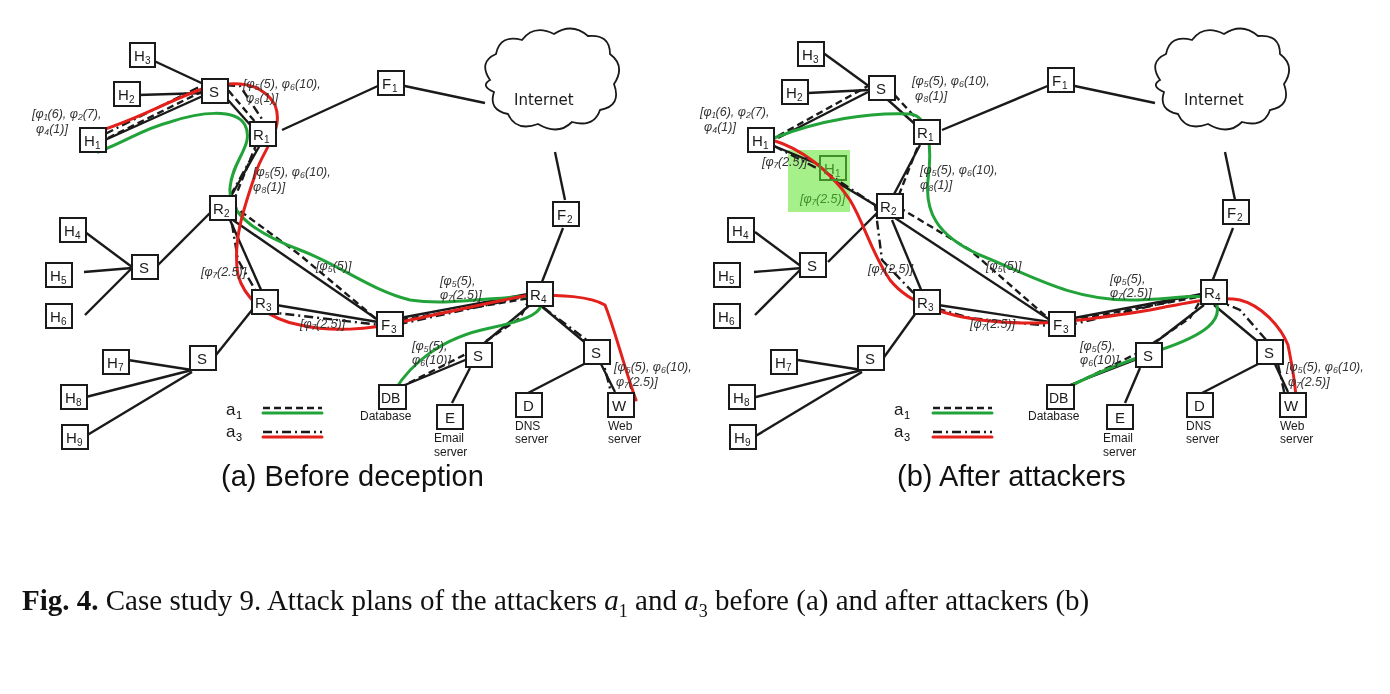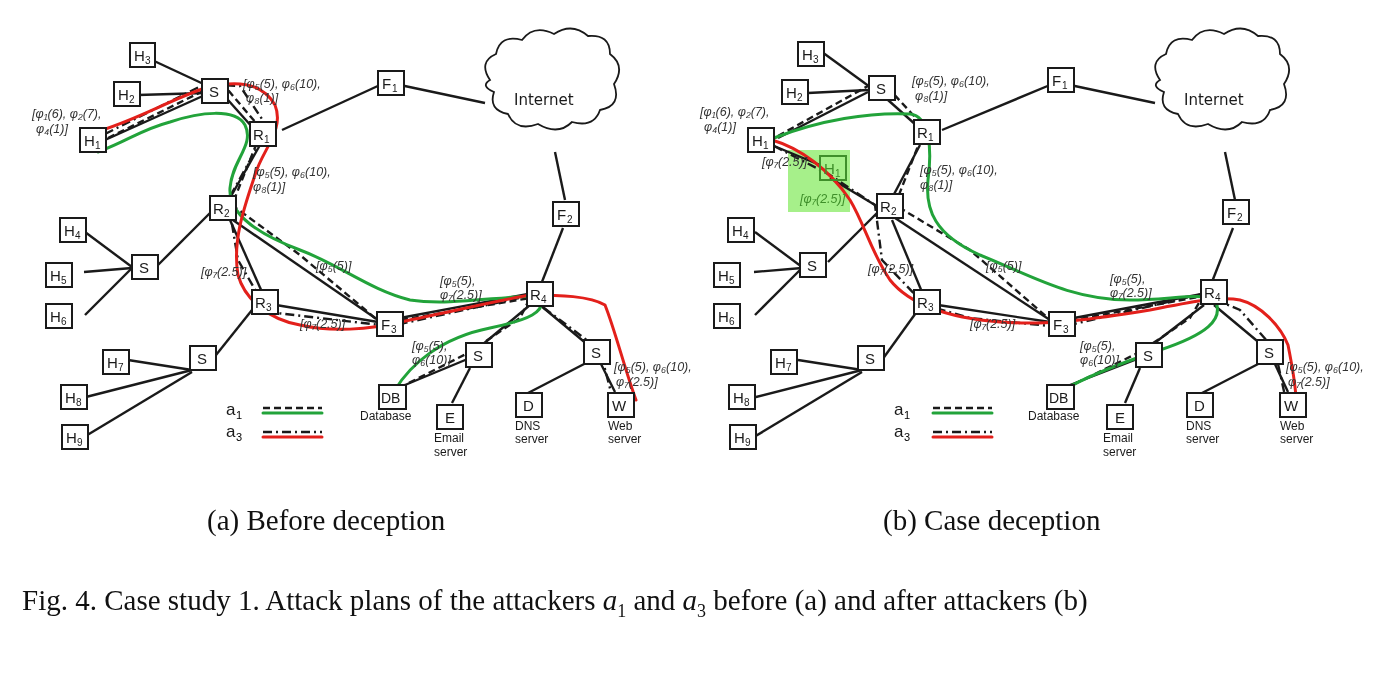--- a/index.html
+++ b/index.html
@@ -13,25 +13,25 @@
   .link{stroke:#1a1a1a;stroke-width:2.4;fill:none;}
   .plan-a1{stroke:#1a1a1a;stroke-width:2.4;fill:none;stroke-dasharray:7 4;}
   .plan-a3{stroke:#1a1a1a;stroke-width:2.4;fill:none;stroke-dasharray:9 4 2 4;}
   .green{stroke:#22a33a;stroke-width:3;fill:none;stroke-linecap:round;}
   .red{stroke:#e3201b;stroke-width:3;fill:none;stroke-linecap:round;}
   .ann{font-family:"Liberation Sans",sans-serif;font-style:italic;font-size:12.5px;fill:#333;}
   .ann-decoy{fill:#3f8f2a;}
   .small{font-family:"Liberation Sans",sans-serif;font-size:12px;fill:#1a1a1a;}
   .legend-label{font-family:"Liberation Sans",sans-serif;font-size:17px;fill:#1a1a1a;}
   .cloud text{font-family:"DejaVu Sans",sans-serif;font-size:15px;fill:#1a1a1a;}
-  .subcap{position:absolute;top:504px;font-family:Liberation Serif, serif;font-size:29px;color:#111;}
+  .subcap{position:absolute;top:460px;font-family:Liberation Sans, sans-serif;font-size:29px;color:#111;margin-left:14px;}
   #subcap-a{left:207px;}
   #subcap-b{left:883px;}
   .caption{position:absolute;left:22px;top:580px;width:1350px;font-family:"Liberation Serif",serif;font-size:29px;line-height:40px;color:#111;text-align:justify;}
-  .caption b{font-weight:normal;}
+  .caption b{font-weight:bold;}
   .caption i{font-style:italic;}
 </style>
 </head>
 <body>
 
 <div class="panel" id="panel-a">
 <svg width="695" height="470">
 
   <g class="cloud">
     <path d="M490,80 q-12,-18 6,-26 q4,-20 26,-14 q12,-16 32,-6 q18,-12 34,2 q22,-2 22,18 q16,12 4,30 q8,22 -14,26 q-6,18 -28,12 q-14,14 -34,2 q-22,8 -30,-10 q-20,-4 -14,-22 q-14,-6 -4,-12 z" fill="#fff" stroke="#1a1a1a" stroke-width="1.8"></path>
@@ -435,15 +435,15 @@
     <line x1="263" y1="413" x2="322" y2="413" class="green"></line>
     <text class="legend-label" x="224" y="437">a</text>
     <text x="234" y="441" style="font-size:11px;font-family:'Liberation Sans',sans-serif">3</text>
     <line x1="263" y1="432" x2="322" y2="432" class="plan-a3"></line>
     <line x1="263" y1="437" x2="322" y2="437" class="red"></line>
   </g>
 </svg>
 </div>
 
 <div class="subcap" id="subcap-a">(a) Before deception</div>
-<div class="subcap" id="subcap-b">(b) Case deception</div>
-
-<div class="caption"><b>Fig. 4.</b> <span>Case study 1. Attack plans of the attackers </span><i>a</i><sub style="font-size:18px">1</sub><span> and </span><i>a</i><sub style="font-size:18px">3</sub><span> before (a) and after attackers (b)</span></div>
+<div class="subcap" id="subcap-b">(b) After attackers</div>
+
+<div class="caption"><b>Fig. 4.</b> <span>Case study 9. Attack plans of the attackers </span><i>a</i><sub style="font-size:18px">1</sub><span> and </span><i>a</i><sub style="font-size:18px">3</sub><span> before (a) and after attackers (b)</span></div>
 
 </body></html>

